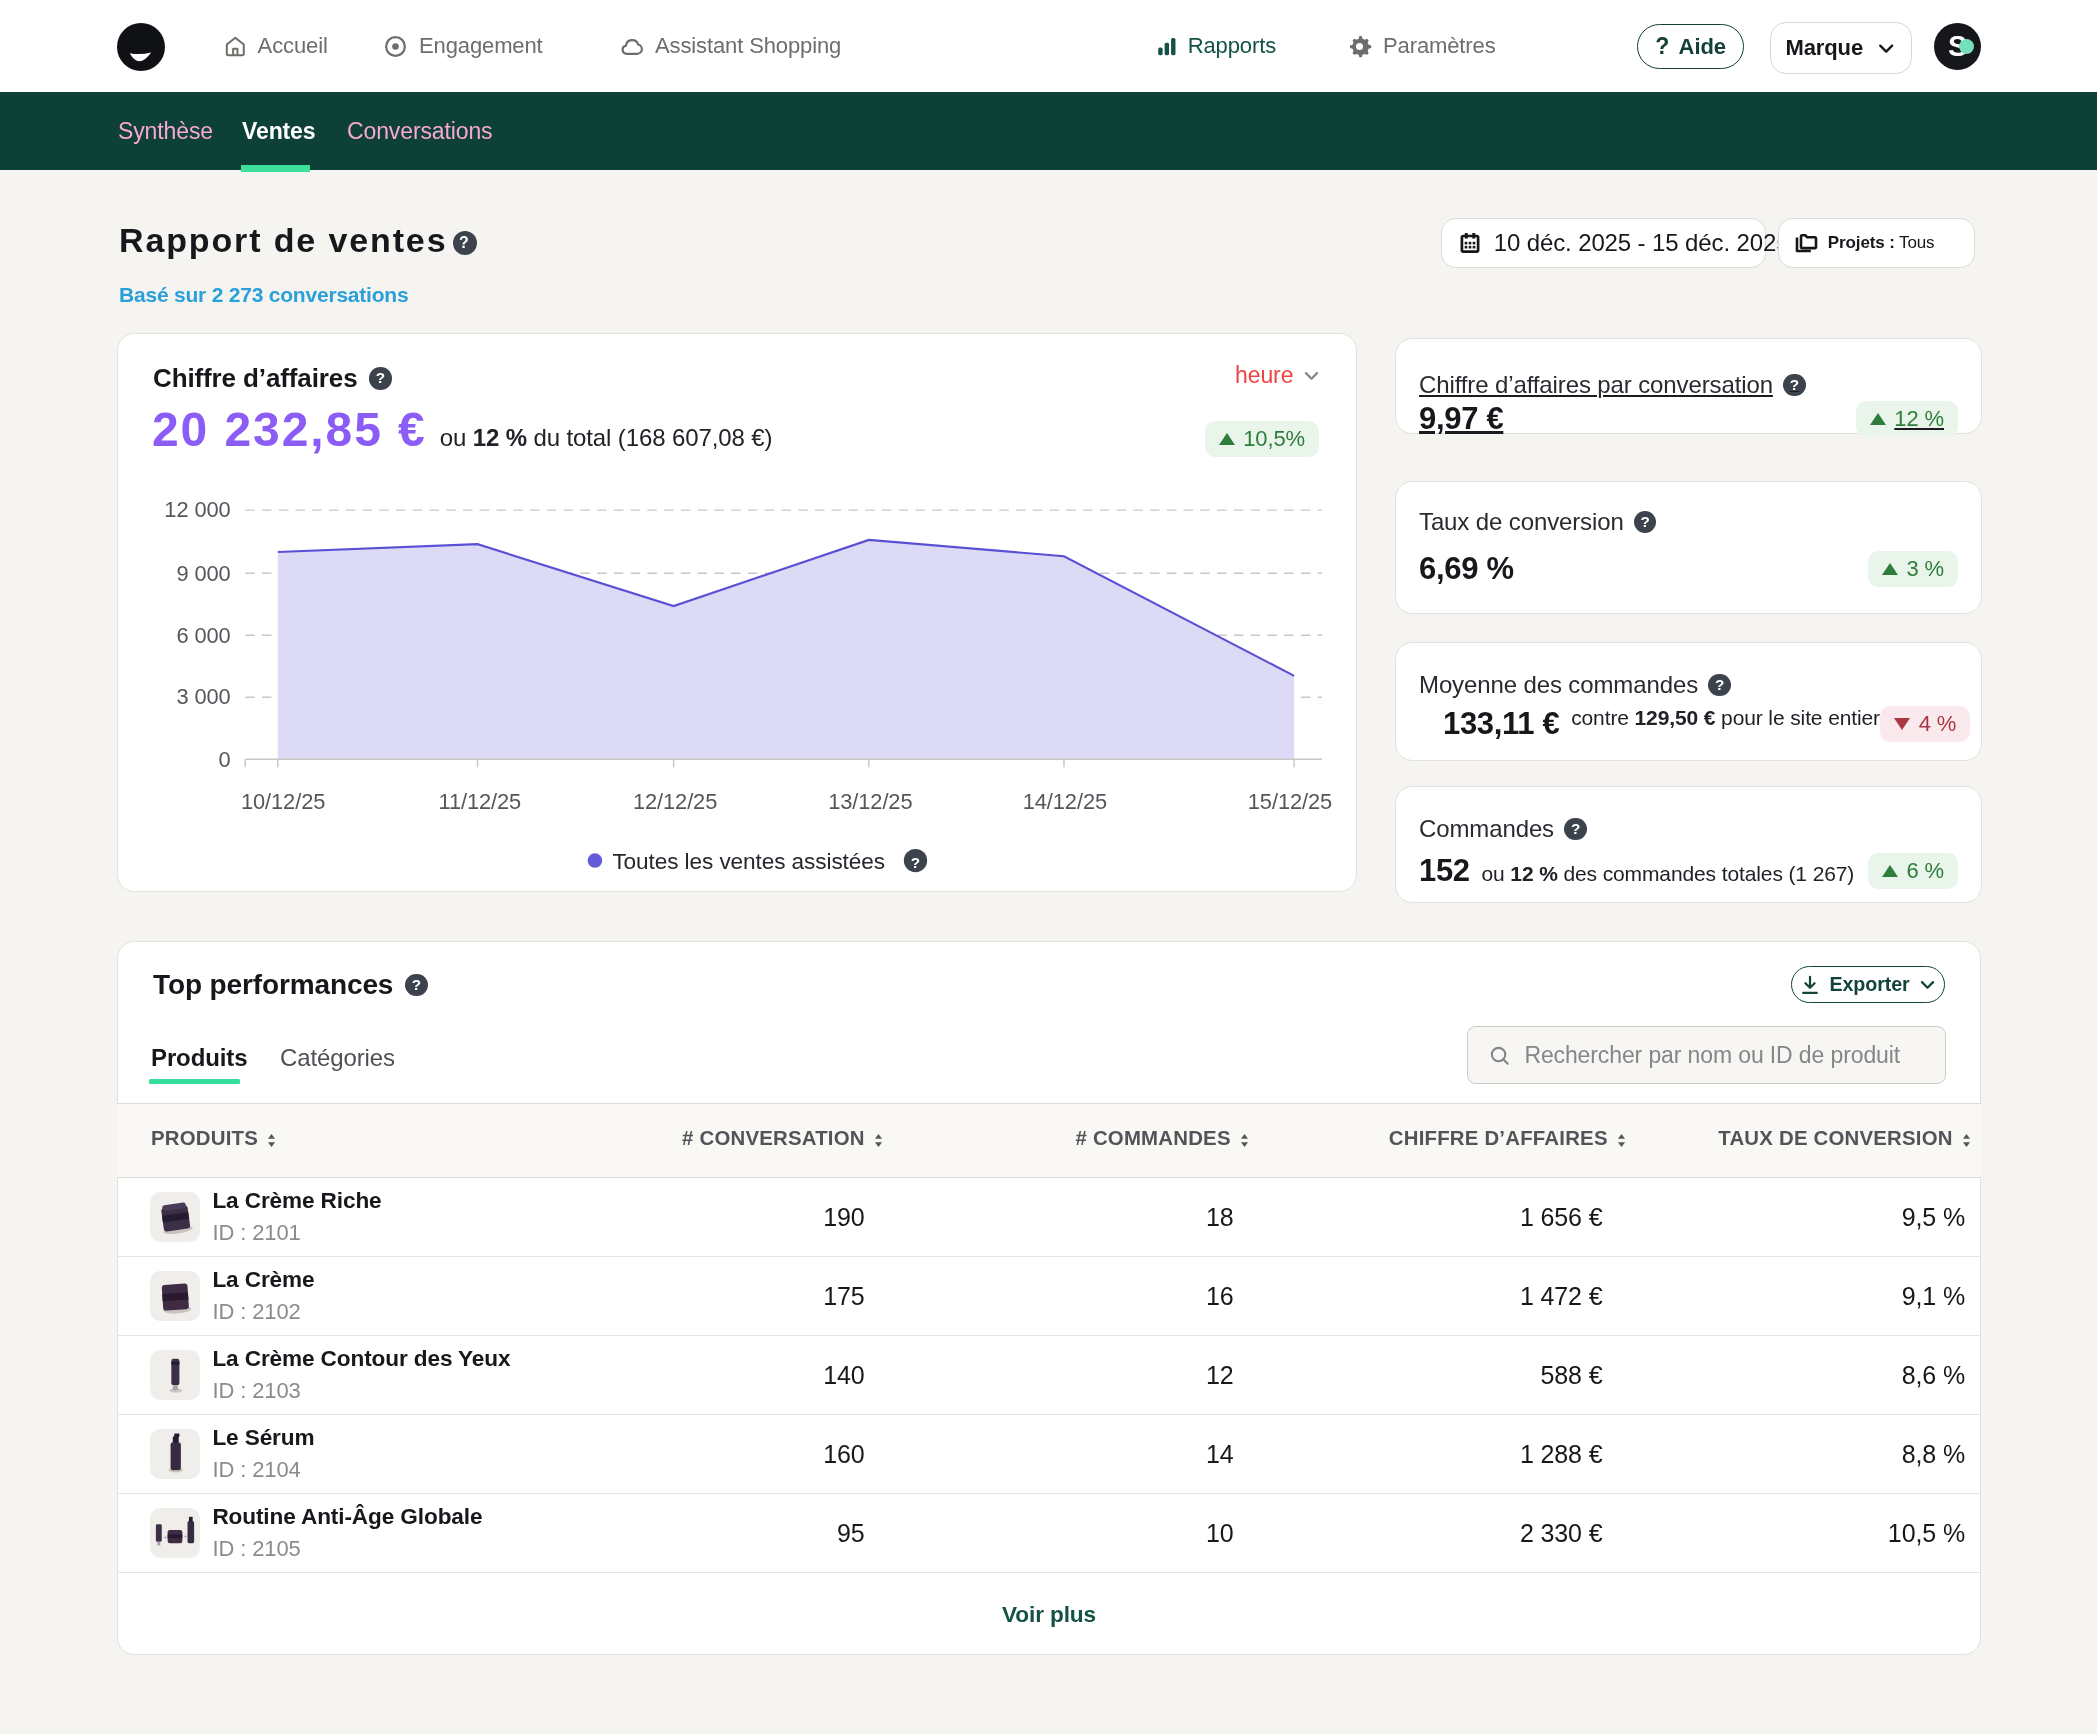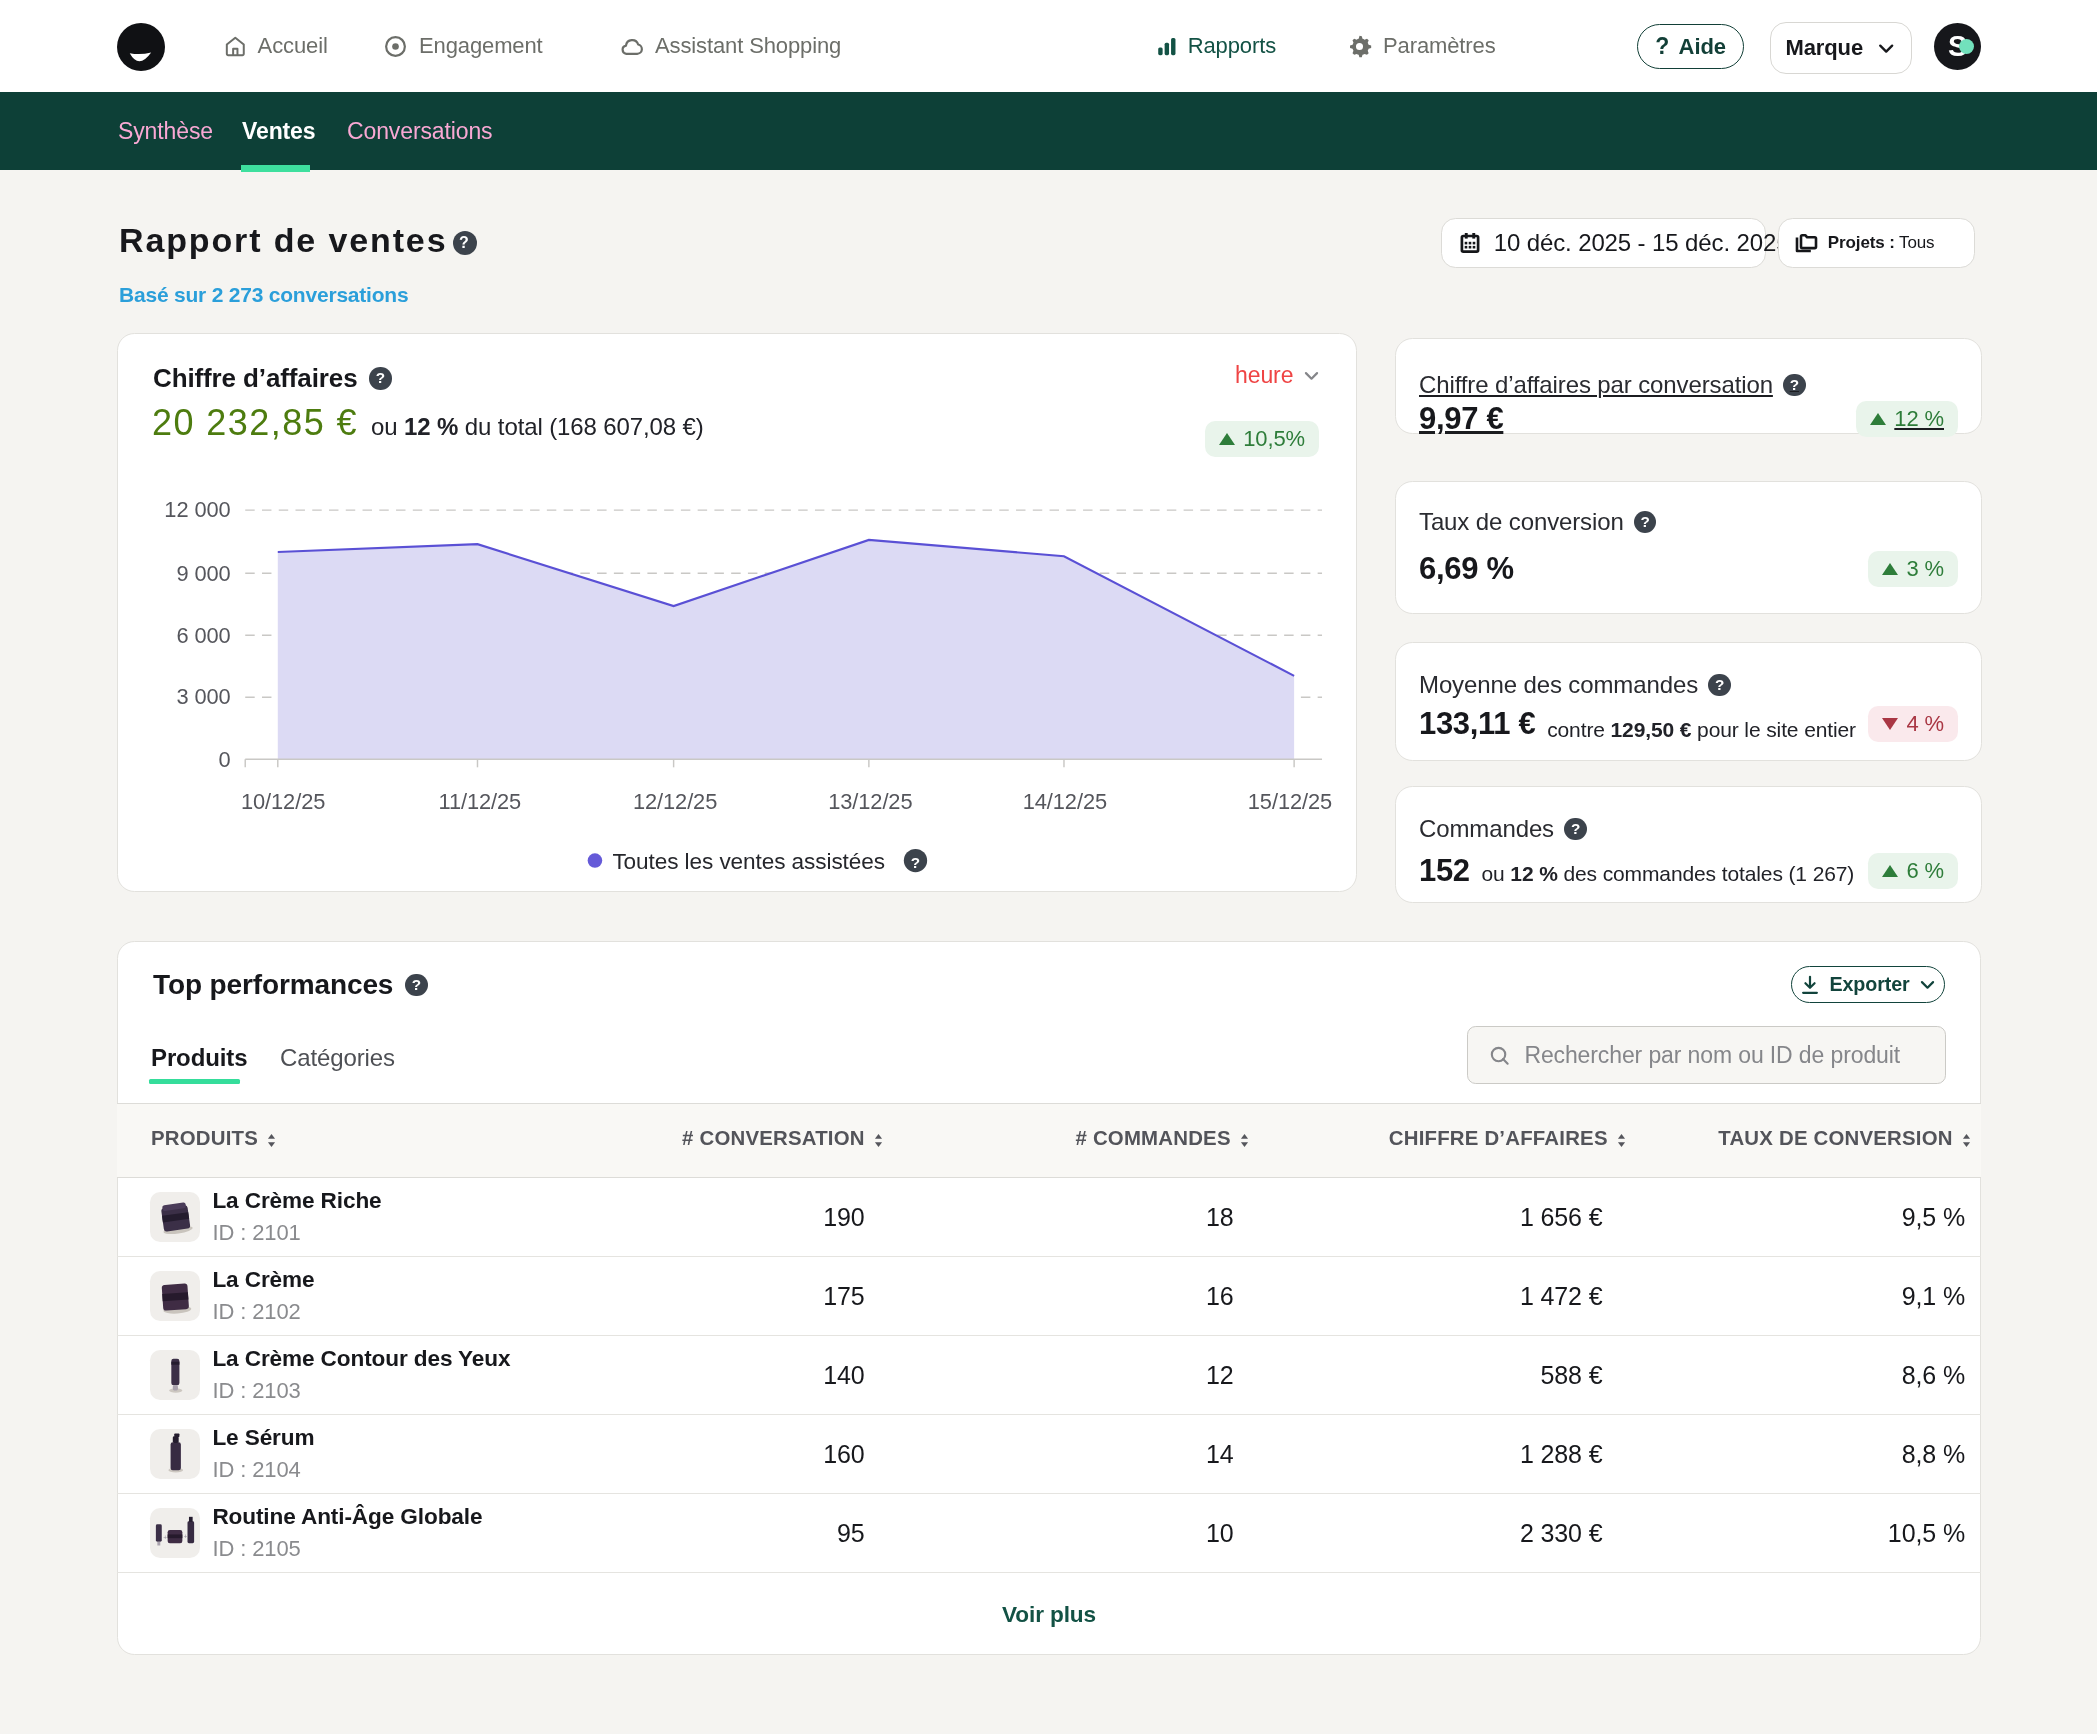--- a/index.html
+++ b/index.html
@@ -62,21 +62,21 @@
   .badge.down { background:#fae9ec; color:#a93744; }
   .tri { display:inline-block; width:0; height:0; }
   .tri.up { border-left:8px solid transparent; border-right:8px solid transparent; border-bottom:12.4px solid #2e7d3a; }
   .tri.down { border-left:8px solid transparent; border-right:8px solid transparent; border-top:12.4px solid #a93744; }
 
   
   .cc-title { position:absolute; left:35px; top:29px; font-size:26px; font-weight:700; color:#17181c;
               display:flex; align-items:center; gap:11.7px;}
   .cc-heure { position:absolute; right:35px; top:28px; font-size:23px; color:#ef4444; display:flex; align-items:center; gap:8.7px;}
   .cc-numrow { position:absolute; left:34px; top:68px; display:flex; align-items:baseline; gap:13px; }
-  .cc-big { font-size:36px; font-weight:400; color:#4d7c0f; letter-spacing:0.04em;}
+  .cc-big { font-size:48px; font-weight:700; color:#8b5cf6; letter-spacing:0.04em;}
   .cc-sub { font-size:24px; color:#212228; }
   .cc-badge { position:absolute; right:37px; top:87px; }
 
   
   .tablecard { left:117px; top:941px; width:1864px; height:714px; }
   .tp-title { position:absolute; left:153px; top:969px; font-size:28px; font-weight:700; color:#17181c;
               display:flex; align-items:center; gap:11.7px; }
   .exporter { position:absolute; left:1791px; top:966px; width:154px; height:37px; border:1.8px solid #12443c;
               border-radius:19px; display:flex; align-items:center; justify-content:center; gap:8.7px;
               color:#12443c; font-size:19.7px; font-weight:700; background:#fff; }
@@ -257,21 +257,21 @@
   <div class="title" style="margin-top:26px;">Taux de conversion <span class="help h31">?</span></div>
   <div style="display:flex; align-items:center; justify-content:space-between; margin-top:15.3px;">
     <span class="big">6,69 %</span>
     <span class="badge up"><span class="tri up"></span>3 %</span>
   </div>
 </div>
 
 <div class="card statcard" style="top:642px; height:119px;">
   <div class="title" style="margin-top:28px;">Moyenne des commandes <span class="help h31">?</span></div>
   <div style="display:flex; align-items:center; justify-content:space-between; margin-top:6.6px;">
-    <span style="display:flex; align-items:flex-end; gap:11.7px; white-space:nowrap;">
+    <span style="display:flex; align-items:flex-start; gap:11.7px; white-space:nowrap;margin-left:24px;">
         <span class="big">133,11 €</span>
       <span style="font-size:21px; color:#212228; white-space:nowrap;">contre <b>129,50 €</b> pour le site entier</span>
       </span>
     <span class="badge down"><span class="tri down"></span>4 %</span>
   </div>
 </div>
 
 <div class="card statcard" style="top:786px; height:117px;">
   <div class="title" style="margin-top:28px;">Commandes <span class="help h31">?</span></div>
   <div style="display:flex; align-items:center; justify-content:space-between; margin-top:10.2px;">

